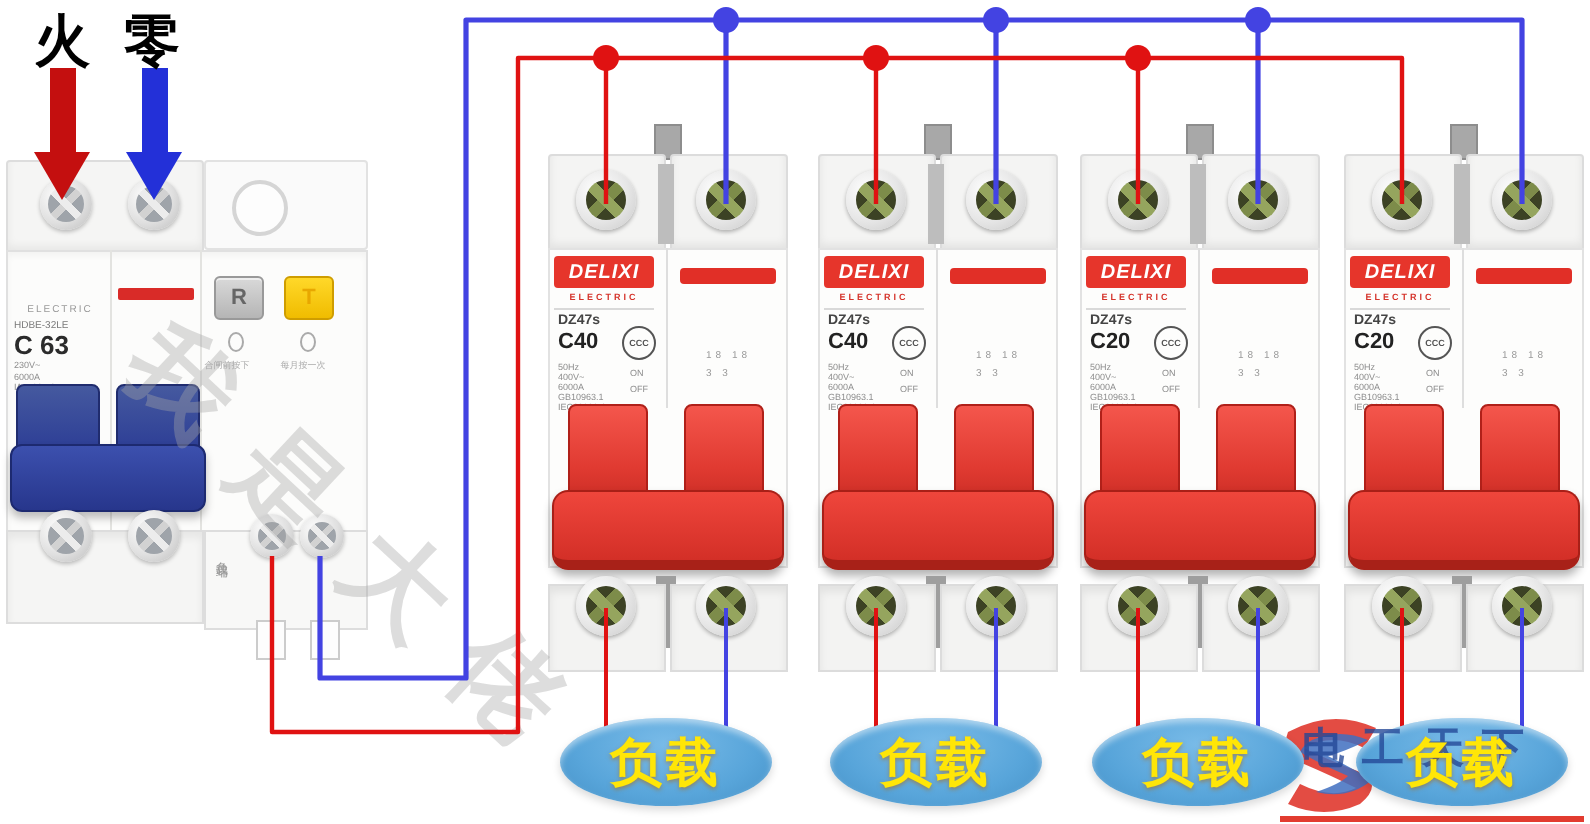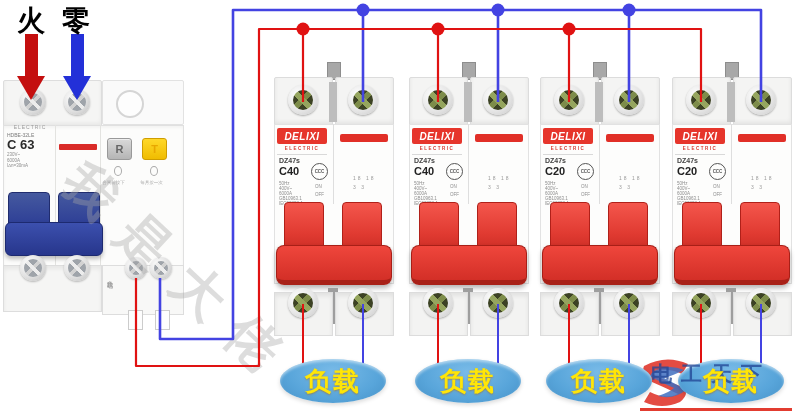--- a/index.html
+++ b/index.html
@@ -13,21 +13,21 @@
   .rcbo{position:absolute;left:3px;top:80px;width:182px;height:250px;z-index:10;}
   .rcbo .topblock{position:absolute;left:0;top:0;width:97px;height:45px;background:#f5f5f4;
       border:1px solid #ddd;border-radius:2px;box-shadow:inset 0 -3px 4px rgba(0,0,0,.06);}
   .rcbo .topblock2{position:absolute;left:99px;top:0;width:80px;height:43px;background:#fafafa;
       border:1px solid #e2e2e2;border-radius:2px;}
   .rcbo .hole{position:absolute;left:113px;top:10px;width:24px;height:24px;border-radius:50%;
       border:2px solid #d5d5d5;background:#fdfdfd;}
   .rcbo .body{position:absolute;left:0;top:45px;width:179px;height:140px;background:#fcfcfb;
       border:1px solid #e0e0e0;box-shadow:inset 0 2px 3px rgba(0,0,0,.04);}
   .rcbo .sep{position:absolute;top:45px;width:1px;height:185px;background:#e3e3e0;}
-  .lblstack{position:absolute;left:4px;top:44px;width:46px;color:#8a8a8a;}
+  .lblstack{position:absolute;left:4px;top:72px;width:46px;color:#8a8a8a;}
   .lblstack .electric{font-size:5px;letter-spacing:1px;color:#9a9a9a;text-align:center;}
   .lblstack .model{font-size:5px;color:#7a7a7a;margin-top:2px;}
   .lblstack .rating{font-size:13px;font-weight:bold;color:#2b2b2b;line-height:14px;}
   .lblstack .spec{font-size:4.5px;line-height:5.5px;color:#8d8d8d;}
   .rcbo .redstripe{position:absolute;left:56px;top:64px;width:38px;height:6px;background:#d92b28;border-radius:1px;}
   .btn-r{position:absolute;left:104px;top:58px;width:23px;height:20px;background:linear-gradient(#d9d9d9,#b5b5b5);
       border:1px solid #999;border-radius:3px;color:#666;font-size:11px;font-weight:bold;
       display:flex;align-items:center;justify-content:center;box-shadow:inset 0 1px 0 #eee;}
   .btn-t{position:absolute;left:139px;top:58px;width:23px;height:20px;background:linear-gradient(#ffd829,#f0bc00);
       border:1px solid #cf9d00;border-radius:3px;color:#e8a700;font-size:11px;font-weight:bold;

